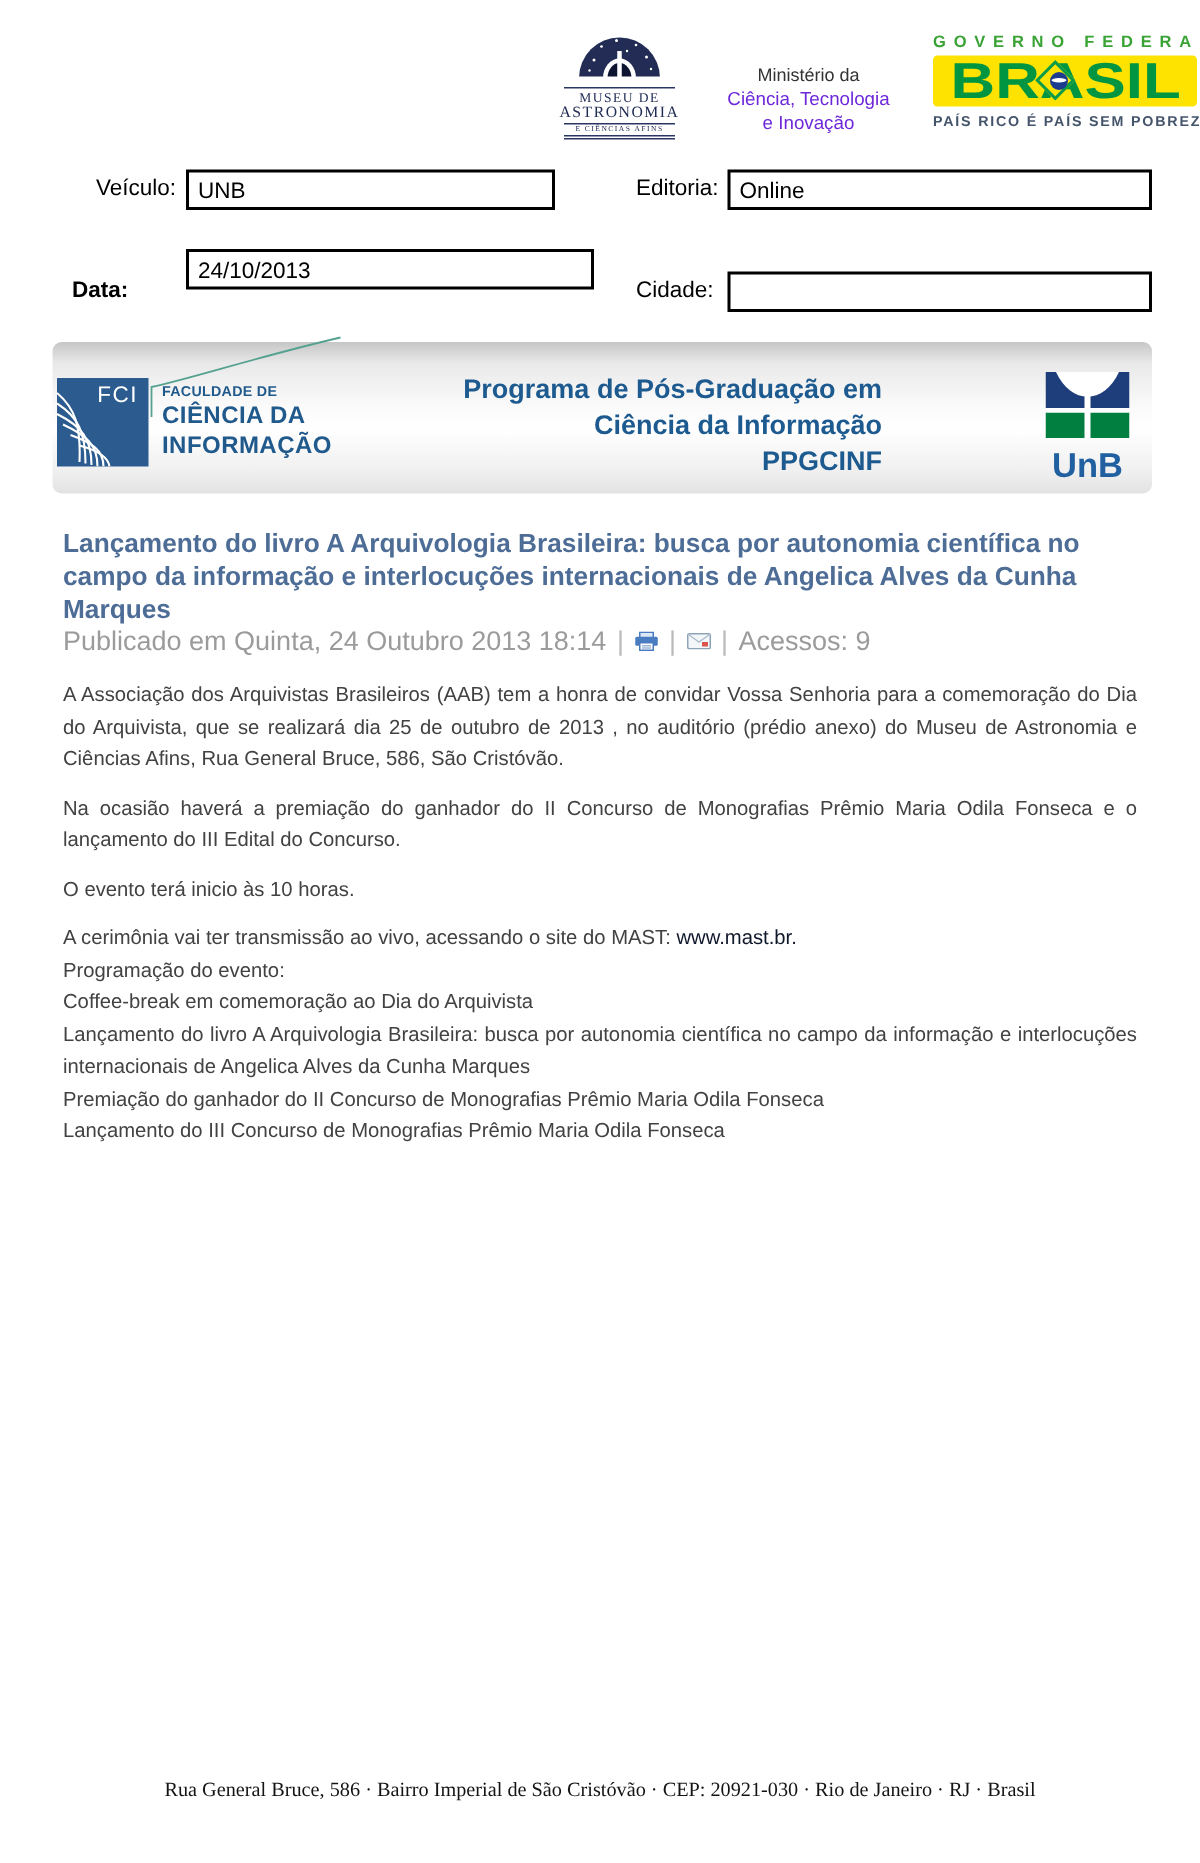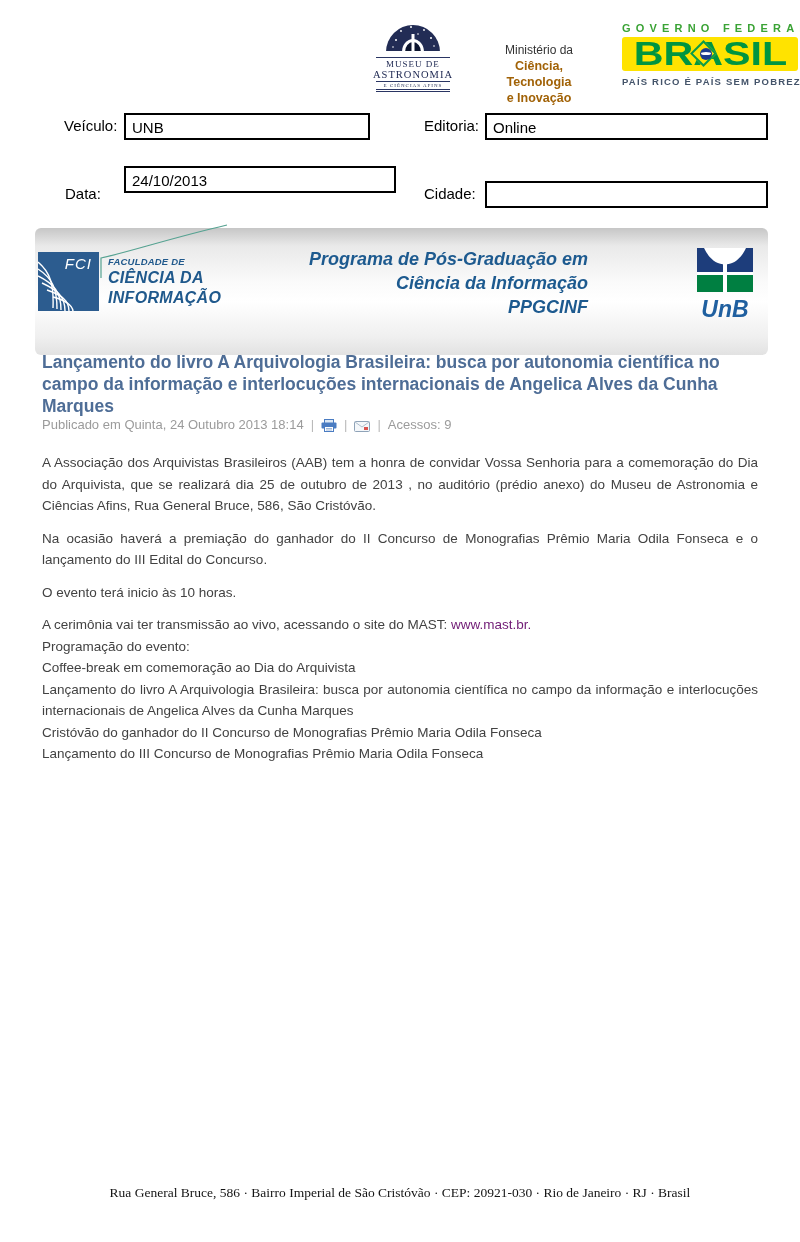--- a/index.html
+++ b/index.html
@@ -15,60 +15,59 @@
 
   
   .logos { position:absolute; top:22px; left:368px; display:flex; align-items:flex-start; }
   .mast-logo { width:90px; text-align:center; color:#222c55; font-family:"Liberation Serif", serif; }
   .mast-logo .rule { border-top:1px solid #2a3563; margin:1px 8px; }
   .mast-name1 { font-size:9px; letter-spacing:1px; margin-top:1px; }
   .mast-name2 { font-size:10.5px; letter-spacing:1px; }
   .mast-name3 { font-size:5px; letter-spacing:1px; margin:1px 0; }
   .ministry { margin-left:26px; width:110px; text-align:center; padding-top:20px; color:#333; }
   .ministry .m1 { font-size:12px; line-height:16px; }
-  .ministry .m2, .ministry .m3 { font-size:12.5px; font-weight:bold; line-height:16px; color:#a16207; }
+  .ministry .m2, .ministry .m3 { font-size:12.5px; font-weight:normal; line-height:16px; color:#6d28d9; }
   .brasil { margin-left:28px; width:176px; }
   .brasil .gov { font-size:11px; font-weight:bold; color:#3aa335; letter-spacing:5.2px; white-space:nowrap; text-align:center; margin-bottom:3px; }
   .brasil .band { position:relative; height:34px; background:#ffe300; border-radius:3px; display:flex; align-items:center; justify-content:center; overflow:hidden; }
   .brasil .band .word { font-size:33px; font-weight:bold; color:#009540; line-height:30px; letter-spacing:0px; transform:scale(1.25,1.02); }
   .brasil .flag { position:absolute; left:41%; top:7px; width:19px; height:19px; transform:rotate(45deg); background:#ffe300; border:2px solid #0a9c49; }
   .brasil .globe { position:absolute; left:44.2%; top:11px; width:12px; height:12px; border-radius:50%; background:#1c3d8f; }
   .brasil .globe::after { content:""; position:absolute; left:1px; top:4px; width:10px; height:3px; border-radius:50%; background:#fff; }
   .brasil .tagline { font-size:9.5px; font-weight:bold; color:#44546a; letter-spacing:1.2px; white-space:nowrap; margin-top:5px; text-align:center; }
 
   
   .form-label { position:absolute; font-size:15px; color:#000; }
   .form-box { position:absolute; height:27px; border:2px solid #000; background:#fff; font-size:15px; padding:4px 6px; color:#000; }
 
   
   .banner {
-    position:absolute; left:35px; top:228px; width:733px; height:127px;
+    position:absolute; left:35px; top:228px; width:733px; height:101px;
     border-radius:6px;
     background: linear-gradient(180deg,#c6c6c6 0%, #e9e9e9 14%, #fafafa 42%, #ffffff 58%, #efefef 86%, #e2e2e2 100%);
-    font-style: italic;
   }
   .fci-square { position:absolute; left:3px; top:24px; width:61px; height:59px; background:#2c5c8f; }
   .fci-acronym { position:absolute; top:3px; right:7px; color:#fff; font-size:15px; letter-spacing:1px; }
   .fci-lines { position:absolute; left:0; bottom:0; }
   .green-curve { position:absolute; left:64px; top:-6px; }
   .fci-text { position:absolute; left:73px; top:27px; color:#20598c; font-weight:bold; }
   .fci-text .f1 { font-size:9.5px; line-height:13px; letter-spacing:0.2px; }
   .fci-text .f2, .fci-text .f3 { font-size:16px; line-height:20px; letter-spacing:0.3px; }
   .program { position:absolute; left:180px; right:180px; top:19px; text-align:right; color:#1d5a8f; font-weight:bold; font-size:18px; line-height:24px; }
   .unb { position:absolute; right:8px; top:20px; width:70px; text-align:center; }
   .unb-word { font-size:23px; font-weight:bold; color:#2060a0; line-height:24px; margin-top:1px; }
 
   
   .article-title { position:absolute; left:42px; top:351px; width:706px; font-size:17.5px; font-weight:bold; color:#4e6d96; line-height:22px; }
-  .article-meta { position:absolute; left:42px; top:417px; display:flex; align-items:flex-end; gap:7px; font-size:13px; color:#9b9b9b; }
+  .article-meta { position:absolute; left:42px; top:417px; display:flex; align-items:center; gap:7px; font-size:18px; color:#9b9b9b; }
   .article-meta .pipe { color:#b9b9b9; }
   .article-body { position:absolute; left:42px; top:452px; width:716px; font-size:13.5px; color:#424242; line-height:21.5px; }
   .article-body p { margin:0 0 11px 0; }
   .justify { text-align:justify; }
-  .mast-link { color:#701a75; text-decoration:none; cursor:pointer; }
+  .mast-link { color:#0f172a; text-decoration:none; cursor:pointer; }
 
   
   .page-footer { position:absolute; left:0; right:0; top:1183px; text-align:center; font-family:"Liberation Serif", serif; font-size:13.5px; color:#141414; line-height:19px; }
 </style>
 </head>
 <body>
 
 <div class="page">
 
   <div class="logos">
@@ -115,21 +114,21 @@
     </div>
   </div>
 
   <div>
     <div class="form-label" style="left:64px; top:117px;">Veículo:</div>
     <div class="form-box" style="left:124px; top:113px; width:246px;">UNB</div>
 
     <div class="form-label" style="left:424px; top:117px;">Editoria:</div>
     <div class="form-box" style="left:485px; top:113px; width:283px;">Online</div>
 
-    <div class="form-label" style="left:65px; top:185px;">Data:</div>
+    <div class="form-label" style="left:48px; top:185px;font-weight:bold;">Data:</div>
     <div class="form-box" style="left:124px; top:166px; width:272px;">24/10/2013</div>
 
     <div class="form-label" style="left:424px; top:185px;">Cidade:</div>
     <div class="form-box" style="left:485px; top:181px; width:283px;"></div>
   </div>
 
   <div class="banner">
     <svg class="green-curve" width="130" height="56">
       <path d="M2,56 L2,36 C30,30 72,16 128,3" stroke="#55a291" stroke-width="1.2" fill="none"></path>
     </svg>
@@ -191,21 +190,21 @@
   <div class="article-body">
     <p class="justify">A Associação dos Arquivistas Brasileiros (AAB) tem a honra de convidar Vossa Senhoria para a comemoração do Dia do Arquivista, que se realizará dia 25 de outubro de 2013 , no auditório (prédio anexo) do Museu de Astronomia e Ciências Afins, Rua General Bruce, 586, São Cristóvão.</p>
     <p class="justify">Na ocasião haverá a premiação do ganhador do II Concurso de Monografias Prêmio Maria Odila Fonseca e o lançamento do III Edital do Concurso.</p>
     <p>O evento terá inicio às 10 horas.</p>
     <div>
       <span>A cerimônia vai ter transmissão ao vivo, acessando o site do MAST: </span><a class="mast-link">www.mast.br.</a>
     </div>
     <div>Programação do evento:</div>
     <div>Coffee-break em comemoração ao Dia do Arquivista</div>
     <div class="justify">Lançamento do livro A Arquivologia Brasileira: busca por autonomia científica no campo da informação e interlocuções internacionais de Angelica Alves da Cunha Marques</div>
-    <div>Cristóvão do ganhador do II Concurso de Monografias Prêmio Maria Odila Fonseca</div>
+    <div>Premiação do ganhador do II Concurso de Monografias Prêmio Maria Odila Fonseca</div>
     <div>Lançamento do III Concurso de Monografias Prêmio Maria Odila Fonseca</div>
   </div>
 
   <div class="page-footer">
     <div>Rua General Bruce, 586 · Bairro Imperial de São Cristóvão · CEP: 20921-030 · Rio de Janeiro · RJ · Brasil</div>
   </div>
 
 </div>
 
 </body></html>

